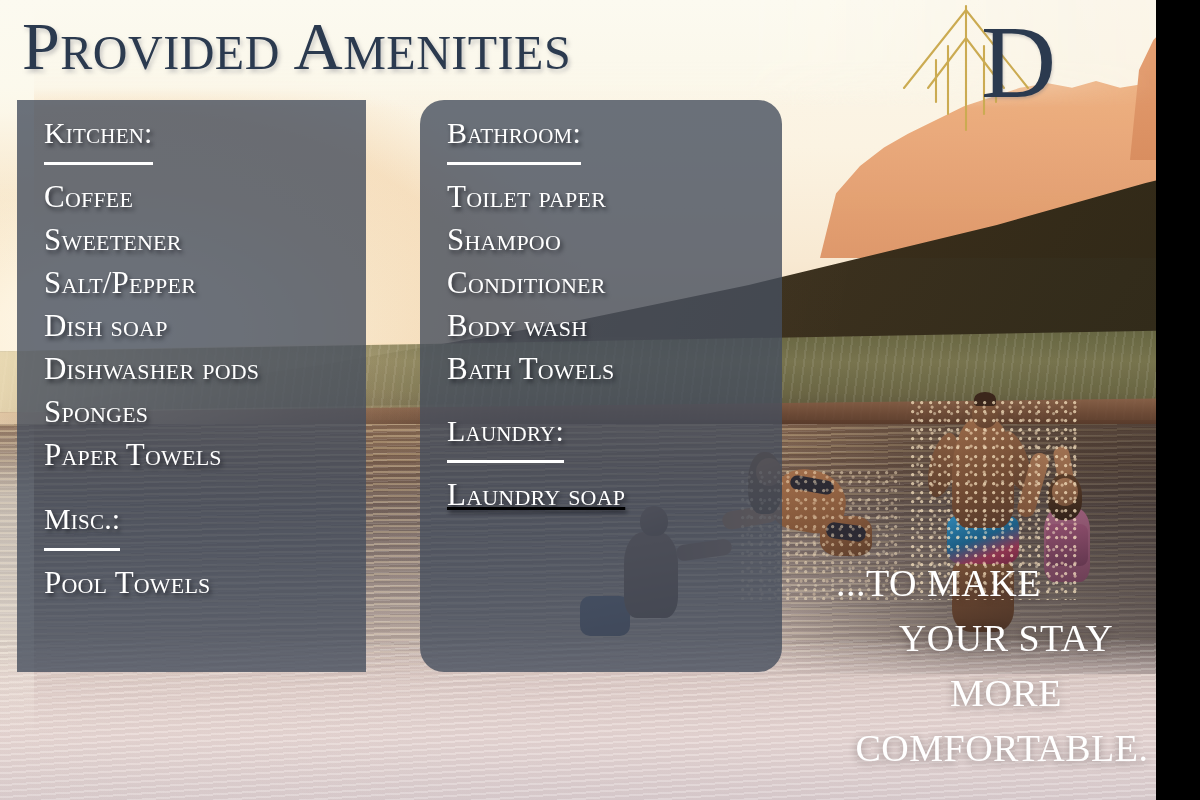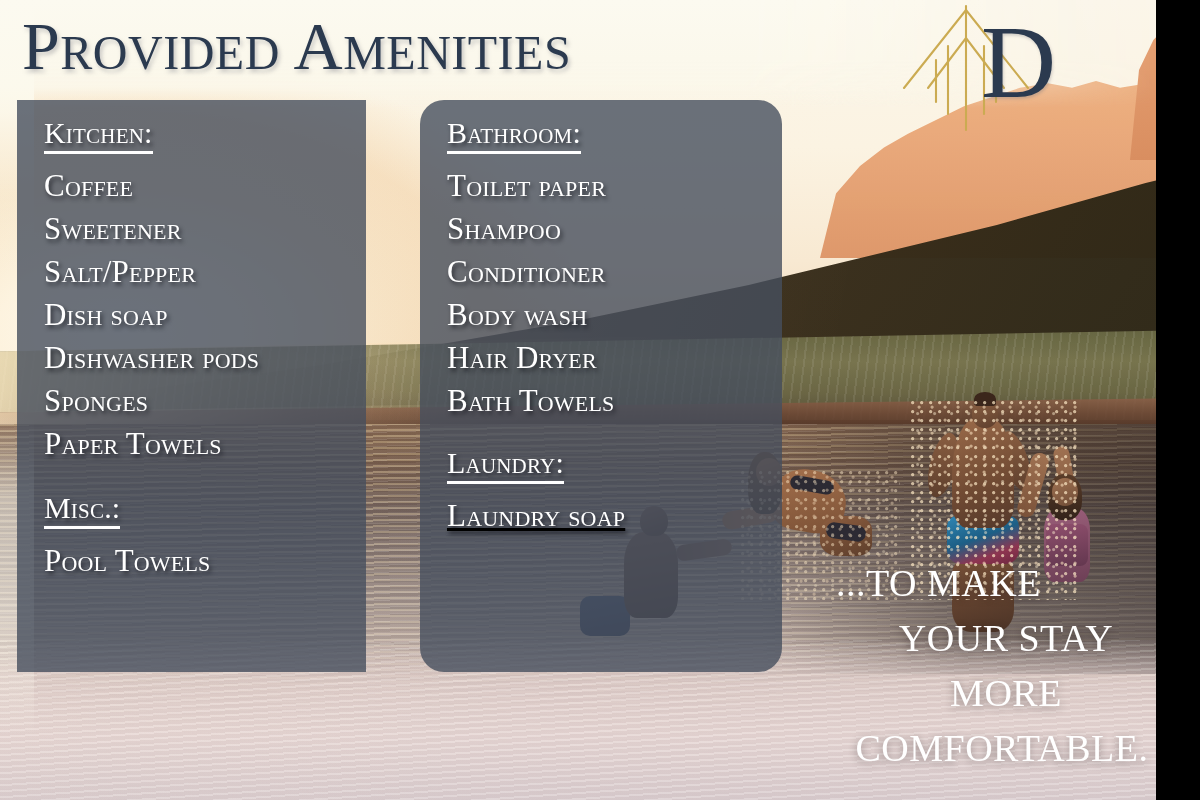--- a/index.html
+++ b/index.html
@@ -277,21 +277,21 @@
   .panel-right { left:420px; top:100px; width:362px; height:572px;border-radius:24px; }
 
   .list { position:absolute; left:27px; top:18px; right:8px; }
 
   .head {
     font-variant:small-caps;
     font-size:30px; line-height:1.0;
     color:#ffffff;
     display:inline-block;
     border-bottom:3px solid #ffffff;
-    padding-bottom:3px;
+    padding-bottom:14px;
     margin-bottom:10px;
     text-shadow:2px 3px 4px rgba(20,22,28,0.75);
     letter-spacing:0.2px;
   }
   .item {
     font-variant:small-caps;
     font-size:31px; line-height:43px;
     color:#ffffff;
     text-shadow:2px 3px 4px rgba(20,22,28,0.75);
     letter-spacing:0.2px;
@@ -414,21 +414,20 @@
 
   <div class="panel panel-right">
     <div class="list">
 
       <div>
         <div class="head">Bathroom:</div>
         <div class="item">Toilet paper</div>
         <div class="item">Shampoo</div>
         <div class="item">Conditioner</div>
         <div class="item">Body wash</div>
-        <div class="item">Hair Dryer</div>
         <div class="item">Bath Towels</div>
       </div>
 
       <div class="group2-r">
         <div class="head">Laundry:</div>
         <div class="item">Laundry soap</div>
       </div>
 
     </div>
   </div>

